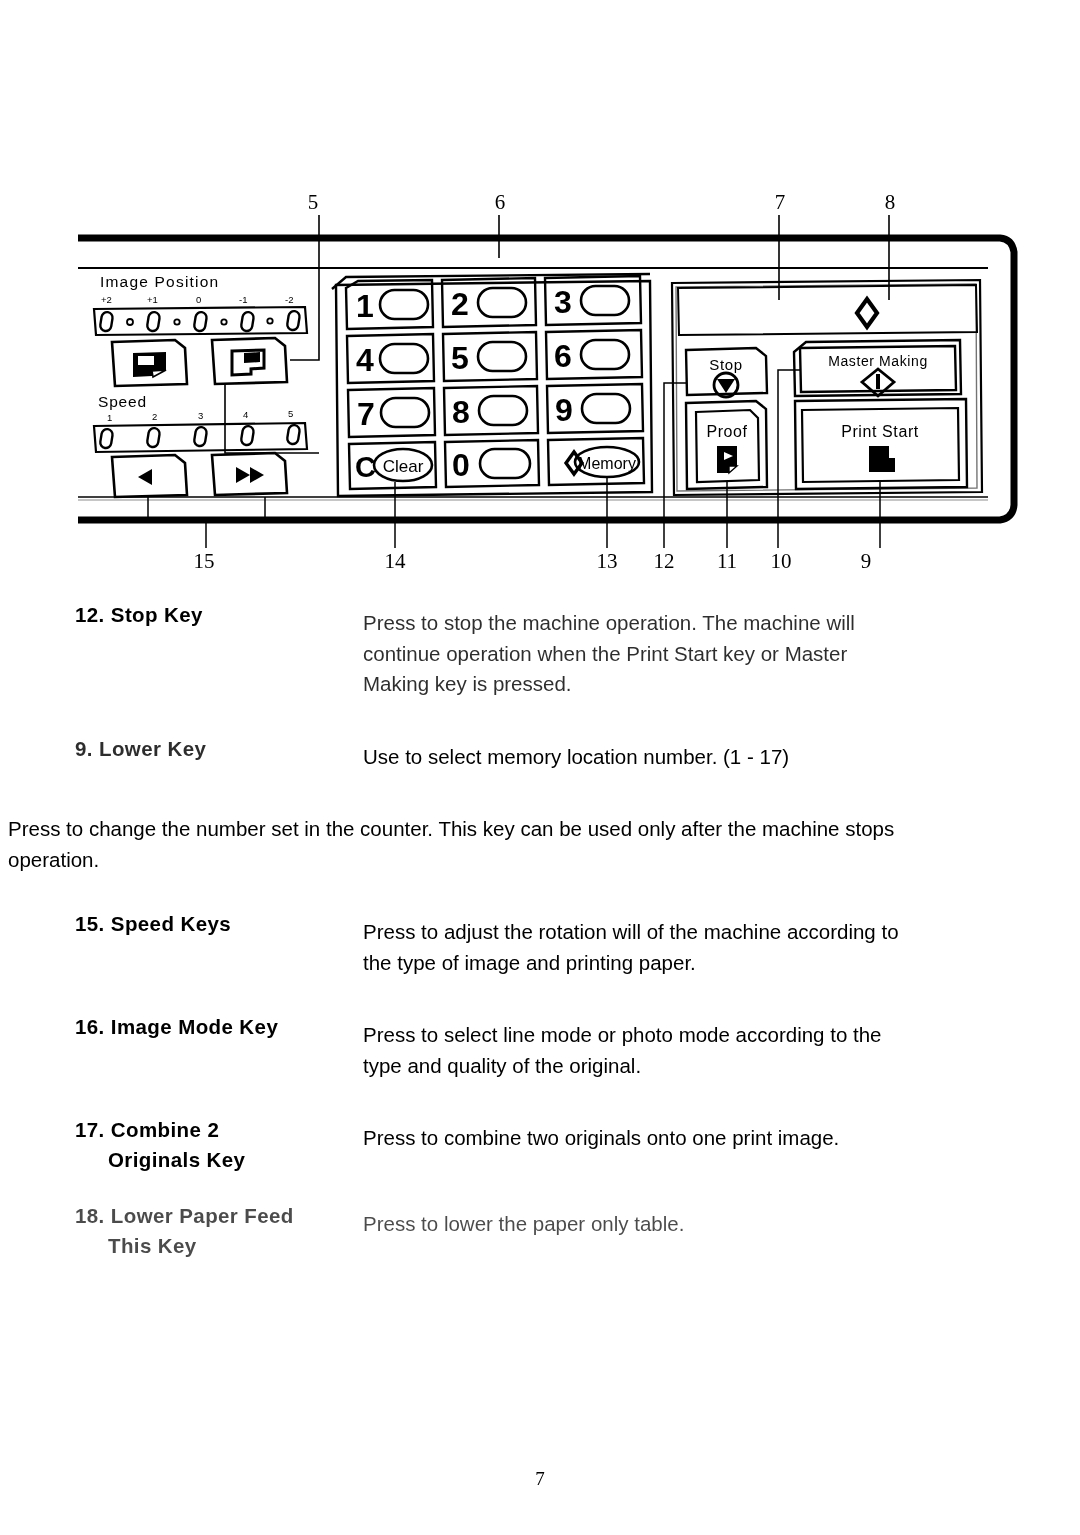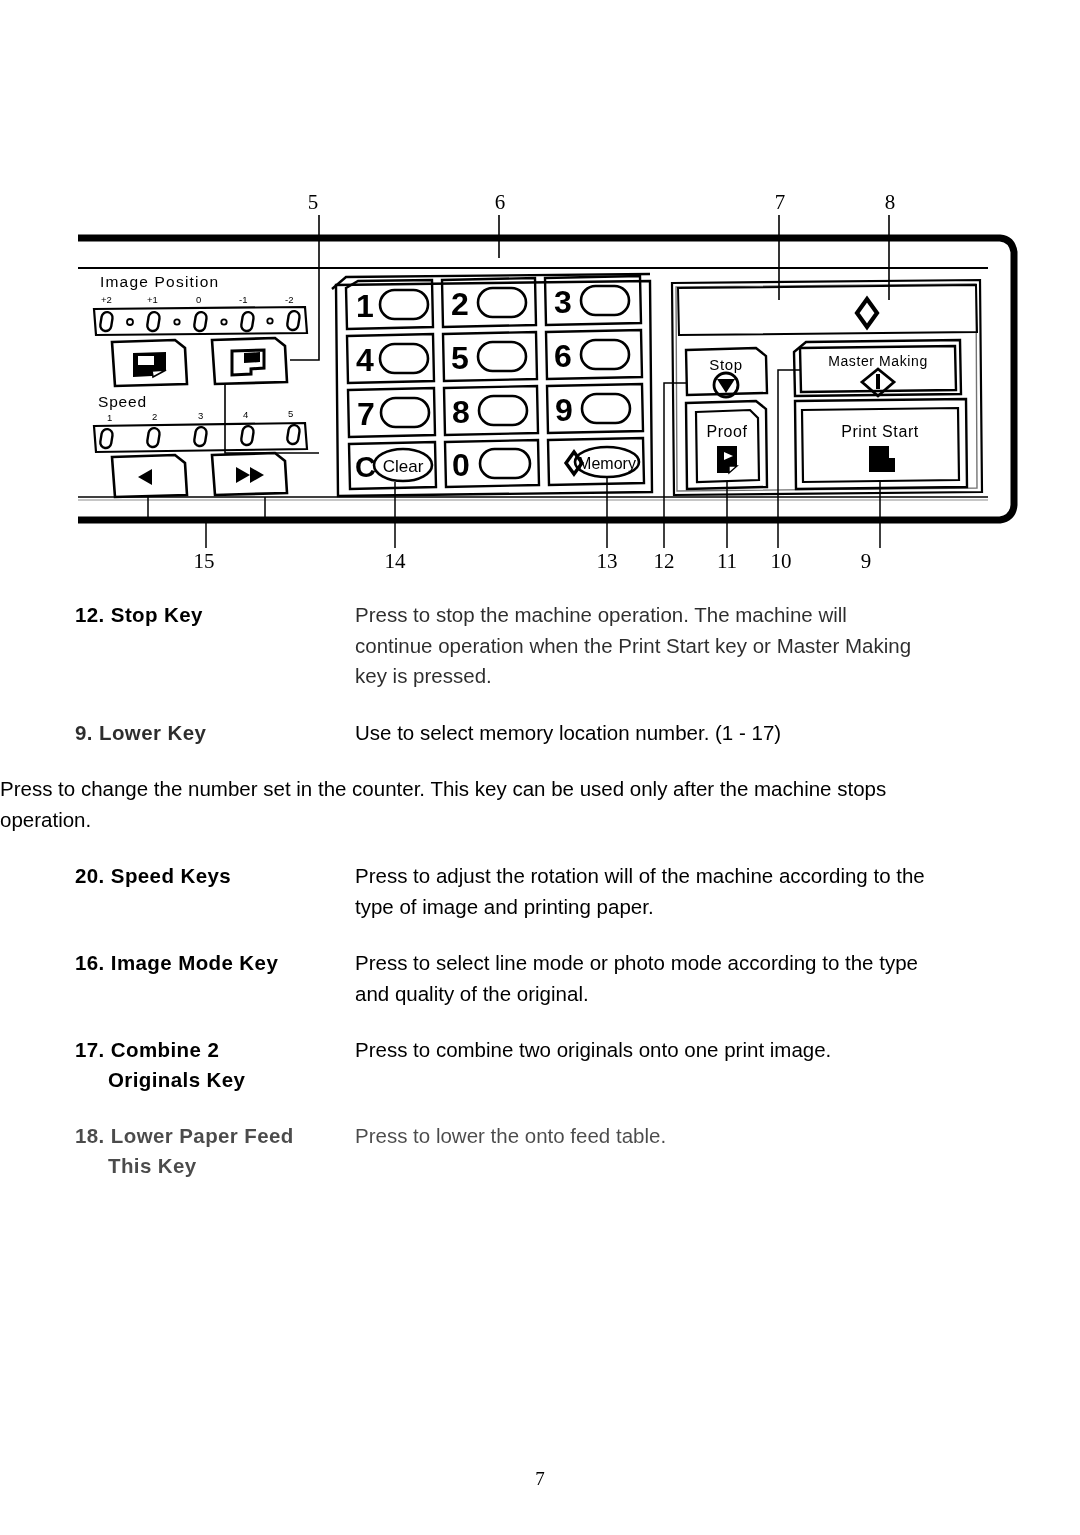--- a/index.html
+++ b/index.html
@@ -61,21 +61,21 @@
   .entry-label .lbl-line2 {
     display: block;
     padding-left: 33px;
   }
   .entry-desc {
     flex: 1 1 auto;
     font-size: 20.5px;
     line-height: 30.5px;
     padding-right: 30px;
   }
-  .entry-desc p { margin: 0; }
+  .entry-desc p { margin: 8px; }
 
   
   .faded { opacity: 0.82; }
   .faded2 { opacity: 0.7; }
 
   
   #page-number {
     position: absolute;
     left: 0;
     top: 1468px;
@@ -356,21 +356,21 @@
   </div>
 
   <div class="entry">
     <div class="entry-desc">
       <p>Press to change the number set in the counter.  This key can be used only after the machine stops operation.</p>
     </div>
   </div>
 
   <div class="entry">
     <div class="entry-label">
-      <span>20.</span>
+      <span>15.</span>
       <span>Speed Keys</span>
     </div>
     <div class="entry-desc">
       <p>Press to adjust the rotation will of the machine according to the type of image and printing paper.</p>
     </div>
   </div>
 
   <div class="entry">
     <div class="entry-label">
       <span>16.</span>
@@ -392,19 +392,19 @@
     </div>
   </div>
 
   <div class="entry">
     <div class="entry-label faded2">
       <span>18.</span>
       <span>Lower Paper Feed</span>
       <span class="lbl-line2">This Key</span>
     </div>
     <div class="entry-desc">
-      <p class="faded2">Press to lower the onto feed table.</p>
+      <p class="faded2">Press to lower the paper only table.</p>
     </div>
   </div>
 
 </div>
 
 <div id="page-number">7</div>
 
 </body></html>

